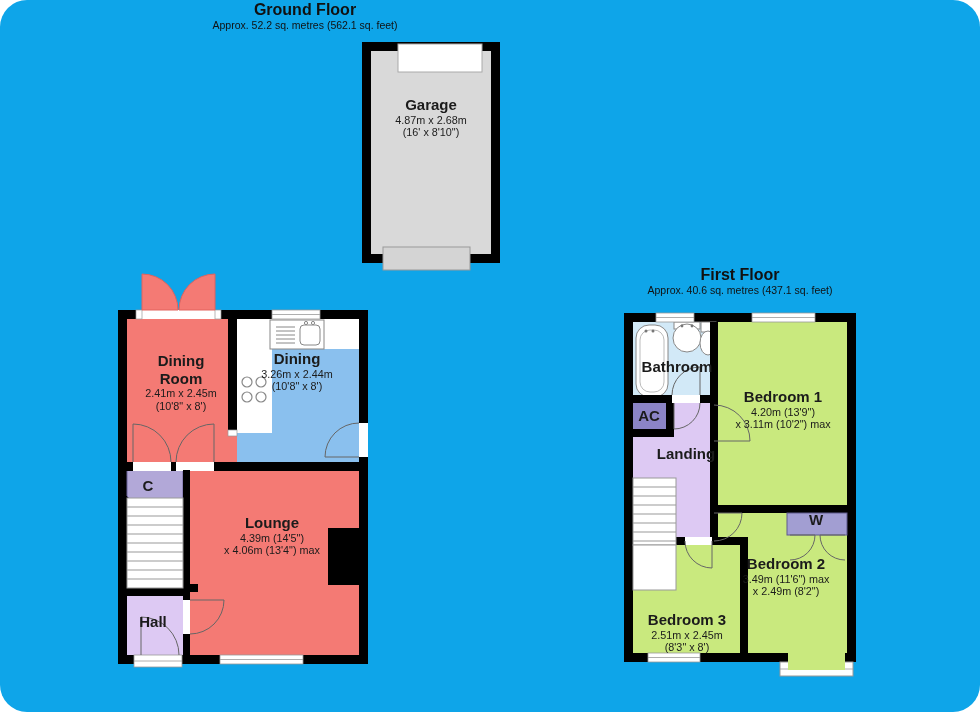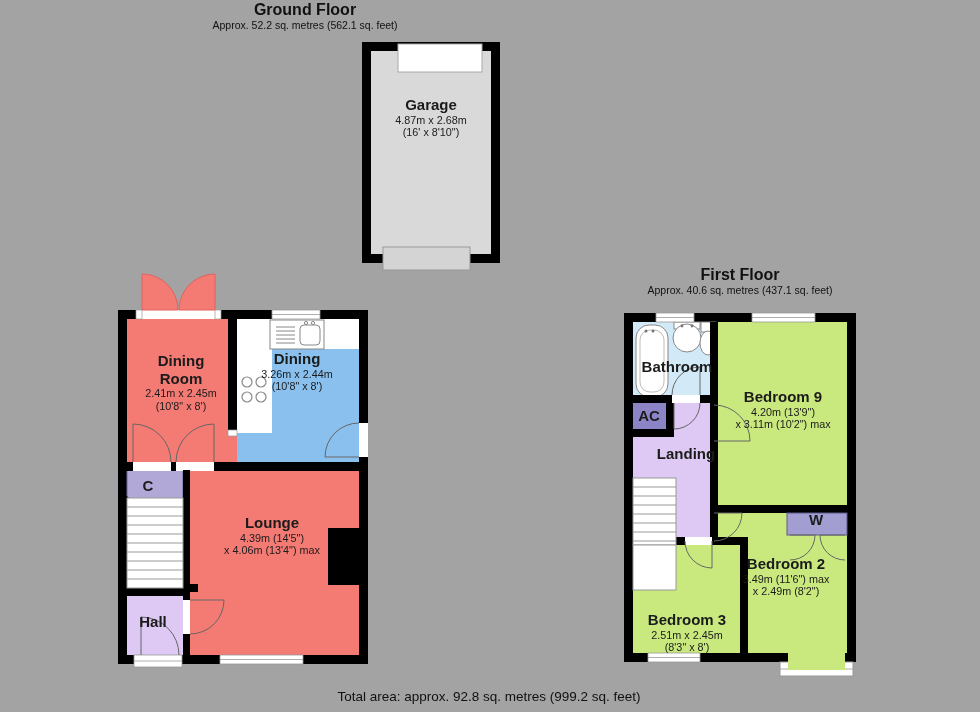--- a/index.html
+++ b/index.html
@@ -1,17 +1,17 @@
 <!DOCTYPE html>
 <html><head>
 <meta charset="utf-8">
 <style>
   html,body{margin:0;padding:0;background:#ffffff;}
-  #canvas{position:relative;width:980px;height:712px;background:#a3a3a3;overflow:hidden;
-          font-family:"Liberation Sans", sans-serif;}
+  #canvas{position:relative;width:980px;height:712px;background:#0ea5e9;overflow:hidden;
+          font-family:"Liberation Sans", sans-serif;border-radius:27px;}
   svg{position:absolute;left:0;top:0;}
   .hdr{position:absolute;transform:translateX(-50%);text-align:center;color:#111;white-space:nowrap;}
   .hdr-title{font-size:16px;font-weight:bold;}
   .hdr-sub{font-size:10.5px;}
   .room-label{position:absolute;transform:translateX(-50%);text-align:center;color:#1b1b1b;
               line-height:1.18;white-space:nowrap;}
   .room-label.wrap{white-space:normal;}
   .rname{font-size:15px;font-weight:bold;}
   .rdim{font-size:10.8px;}
   .footer{position:absolute;transform:translateX(-50%);font-size:13.5px;color:#111;white-space:nowrap;}
@@ -206,21 +206,20 @@
 </svg>
 
 <div class="hdr" style="left:305px;top:1px">
   <div class="hdr-title">Ground Floor</div>
   <div class="hdr-sub">Approx. 52.2 sq. metres (562.1 sq. feet)</div>
 </div>
 <div class="hdr" style="left:740px;top:266px">
   <div class="hdr-title">First Floor</div>
   <div class="hdr-sub">Approx. 40.6 sq. metres (437.1 sq. feet)</div>
 </div>
-<div class="footer" style="left:489px;top:689px">Total area: approx. 92.8 sq. metres (999.2 sq. feet)</div>
 
 <div class="room-label" style="left:431px;top:96px">
   <div class="rname">Garage</div>
   <div class="rdim">4.87m x 2.68m</div>
   <div class="rdim">(16' x 8'10")</div>
 </div>
 
 <div class="room-label wrap" style="left:181px;top:352px;width:90px">
   <div class="rname">Dining Room</div>
   <div class="rdim">2.41m x 2.45m</div>
@@ -253,21 +252,21 @@
 
 <div class="room-label" style="left:649px;top:407px">
   <div class="rname">AC</div>
 </div>
 
 <div class="room-label" style="left:686px;top:445px">
   <div class="rname">Landing</div>
 </div>
 
 <div class="room-label" style="left:783px;top:388px">
-  <div class="rname">Bedroom 9</div>
+  <div class="rname">Bedroom 1</div>
   <div class="rdim">4.20m (13'9")</div>
   <div class="rdim">x 3.11m (10'2") max</div>
 </div>
 
 <div class="room-label" style="left:786px;top:555px">
   <div class="rname">Bedroom 2</div>
   <div class="rdim">3.49m (11'6") max</div>
   <div class="rdim">x 2.49m (8'2")</div>
 </div>
 

